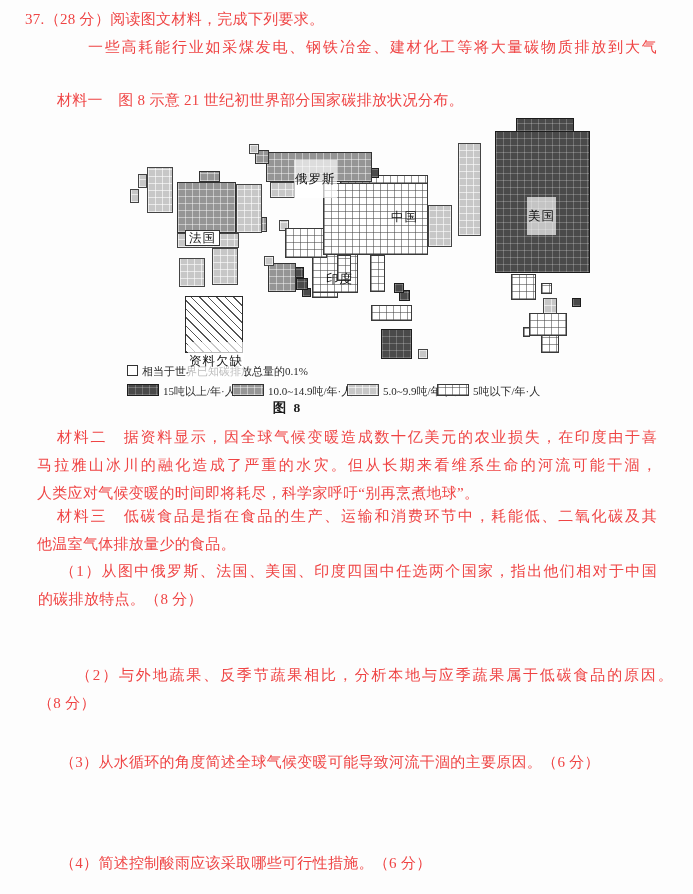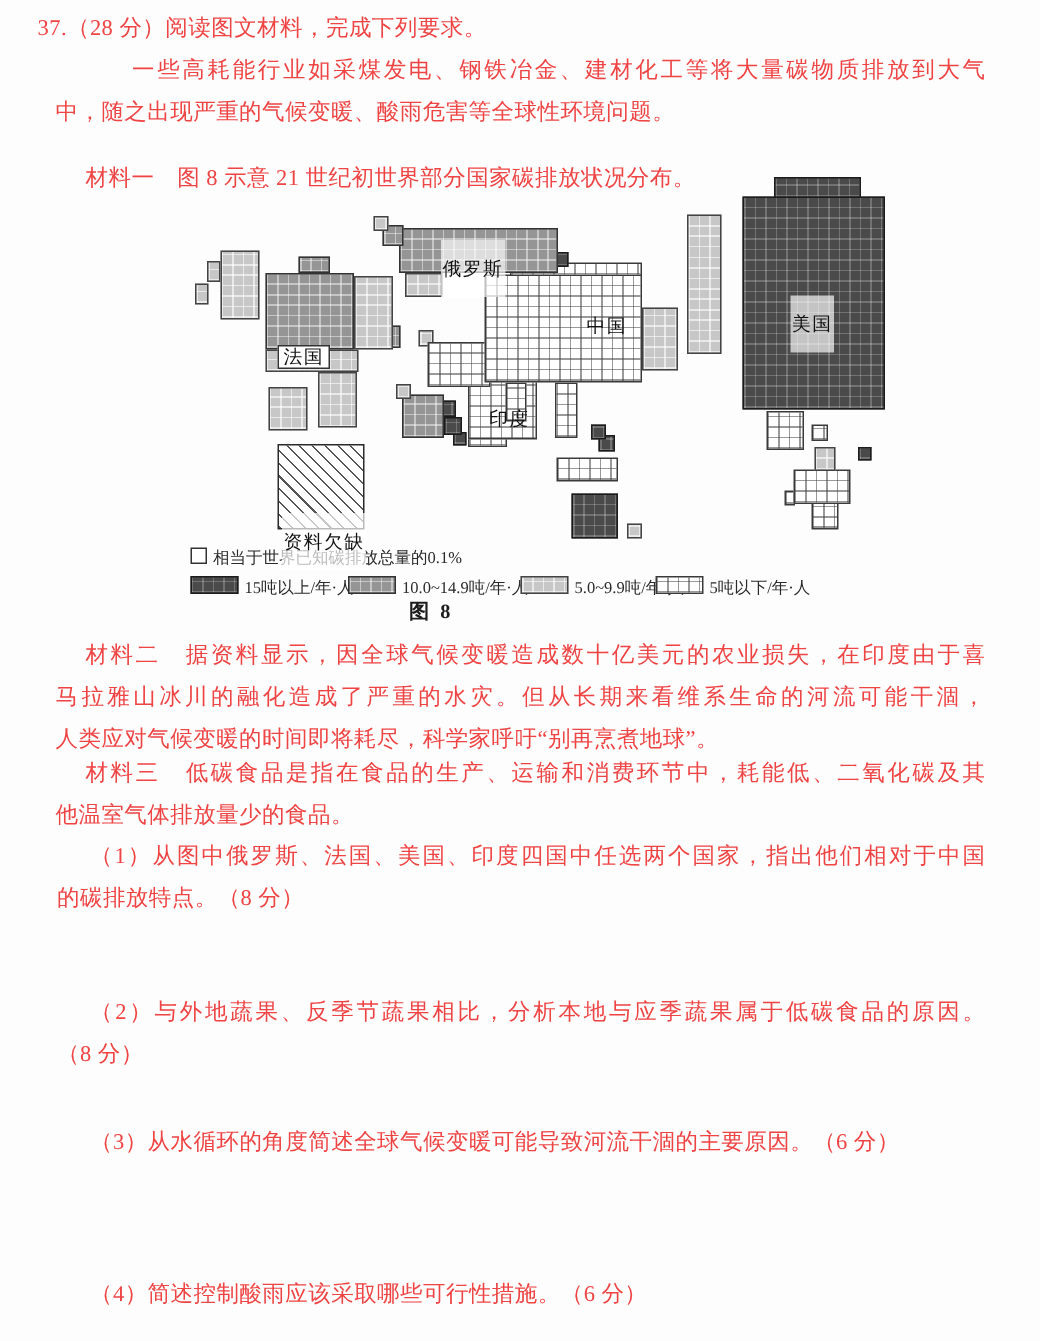--- a/index.html
+++ b/index.html
@@ -90,23 +90,22 @@
   }
 </style>
 </head>
 <body>
 
 <div class="page">
 
   <div class="line" style="left:25px;top:9px;">37.（28 分）阅读图文材料，完成下列要求。</div>
 
   <div class="line fill" style="left:88px;top:37px;width:569px;">一些高耗能行业如采煤发电、钢铁冶金、建材化工等将大量碳物质排放到大气</div>
-  <div class="line" style="left:37px;top:65px;">中，随之出现严重的气候变暖、酸雨危害等全球性环境问题。</div>
 
-  <div class="line" style="left:57px;top:109px;">材料一　图 8 示意 21 世纪初世界部分国家碳排放状况分布。</div>
+  <div class="line" style="left:57px;top:90px;">材料一　图 8 示意 21 世纪初世界部分国家碳排放状况分布。</div>
 
   <div id="map-canvas">
       <div class="block cat4" style="left: 541px; top: 335px; width: 18px; height: 18px;"></div>
       <div class="block cat4" style="left: 523px; top: 327px; width: 7px; height: 10px;"></div>
       <div class="block cat4" style="left: 529px; top: 313px; width: 38px; height: 23px;"></div>
       <div class="block cat1" style="left: 572px; top: 298px; width: 9px; height: 9px;"></div>
       <div class="block cat3" style="left: 543px; top: 298px; width: 14px; height: 16px;"></div>
       <div class="block cat4" style="left: 541px; top: 283px; width: 11px; height: 11px;"></div>
       <div class="block cat4" style="left: 511px; top: 274px; width: 25px; height: 26px;"></div>
       <div class="block cat1" style="left: 495px; top: 131px; width: 95px; height: 142px;"></div>
@@ -179,20 +178,20 @@
   <div class="line fill" style="left:57px;top:427px;width:600px;">材料二　据资料显示，因全球气候变暖造成数十亿美元的农业损失，在印度由于喜</div>
   <div class="line fill" style="left:37px;top:455px;width:620px;">马拉雅山冰川的融化造成了严重的水灾。但从长期来看维系生命的河流可能干涸，</div>
   <div class="line" style="left:37px;top:483px;">人类应对气候变暖的时间即将耗尽，科学家呼吁“别再烹煮地球”。</div>
 
   <div class="line" style="left:37px;top:534px;">他温室气体排放量少的食品。</div>
   <div class="line fill" style="left:57px;top:506px;width:600px;">材料三　低碳食品是指在食品的生产、运输和消费环节中，耗能低、二氧化碳及其</div>
 
   <div class="line fill" style="left:60px;top:561px;width:597px;">（1）从图中俄罗斯、法国、美国、印度四国中任选两个国家，指出他们相对于中国</div>
   <div class="line" style="left:38px;top:589px;">的碳排放特点。（8 分）</div>
 
-  <div class="line fill" style="left:60px;top:665px;width:597px;">（2）与外地蔬果、反季节蔬果相比，分析本地与应季蔬果属于低碳食品的原因。</div>
+  <div class="line fill" style="left:76px;top:665px;width:597px;">（2）与外地蔬果、反季节蔬果相比，分析本地与应季蔬果属于低碳食品的原因。</div>
   <div class="line" style="left:38px;top:693px;">（8 分）</div>
 
   <div class="line" style="left:60px;top:752px;">（3）从水循环的角度简述全球气候变暖可能导致河流干涸的主要原因。（6 分）</div>
 
   <div class="line" style="left:60px;top:853px;">（4）简述控制酸雨应该采取哪些可行性措施。（6 分）</div>
 
 </div>
 
 </body></html>

